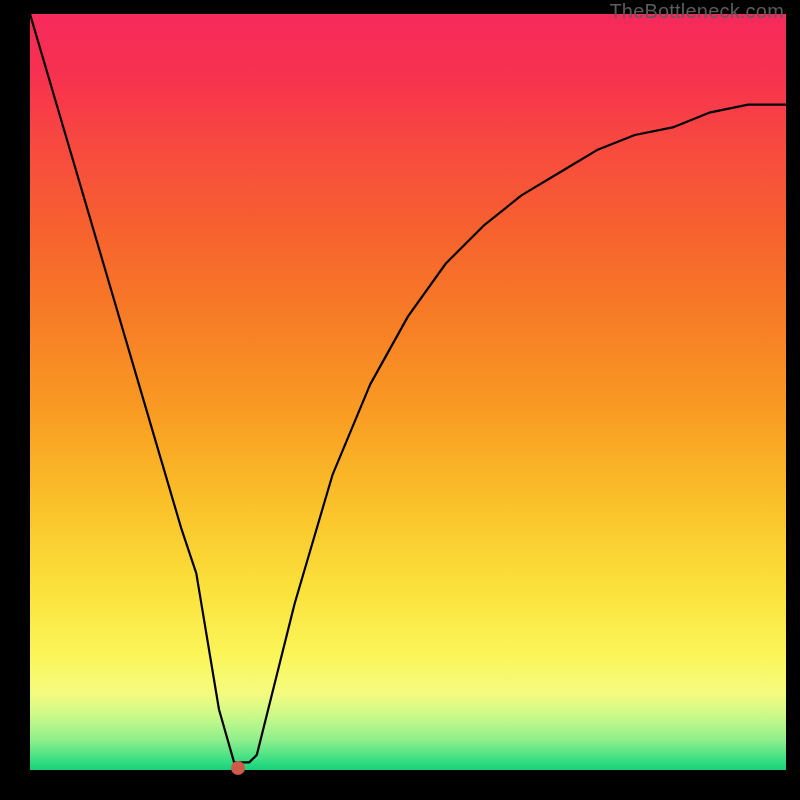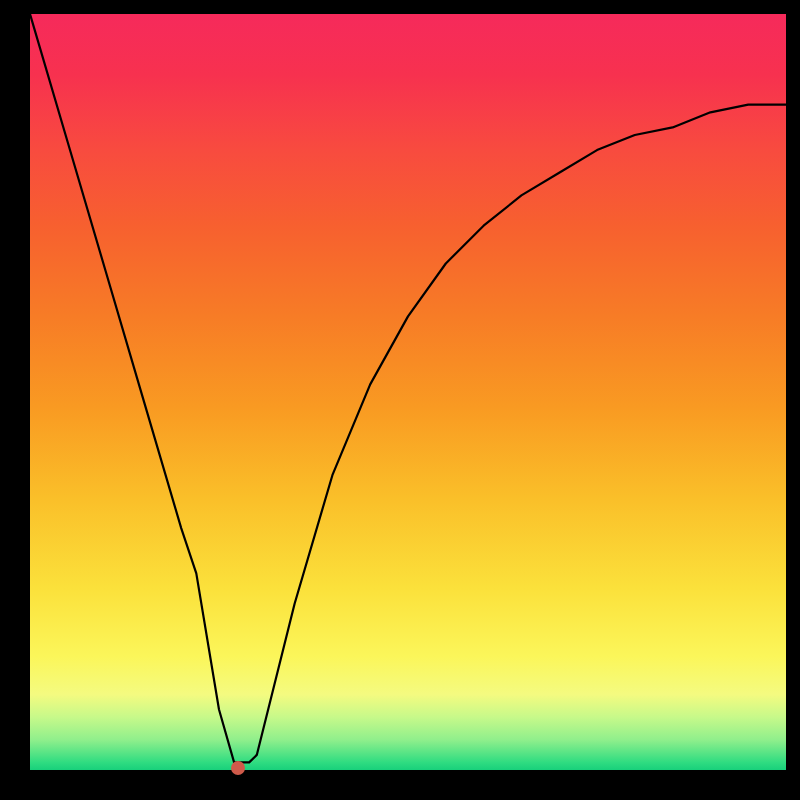--- a/index.html
+++ b/index.html
@@ -100,14 +100,15 @@
         L 680.4 98.3
         L 718.2 90.7
         L 756 90.7
       " fill="none" stroke="#000" stroke-width="2.2" stroke-linejoin="round" stroke-linecap="round"></path>
     </svg>
 
     <div class="dot" style="left:207.9px; top:754px;"></div>
 
   </div>
 
+  <div class="watermark">TheBottleneck.com</div>
 
 </div>
 
 </body></html>

